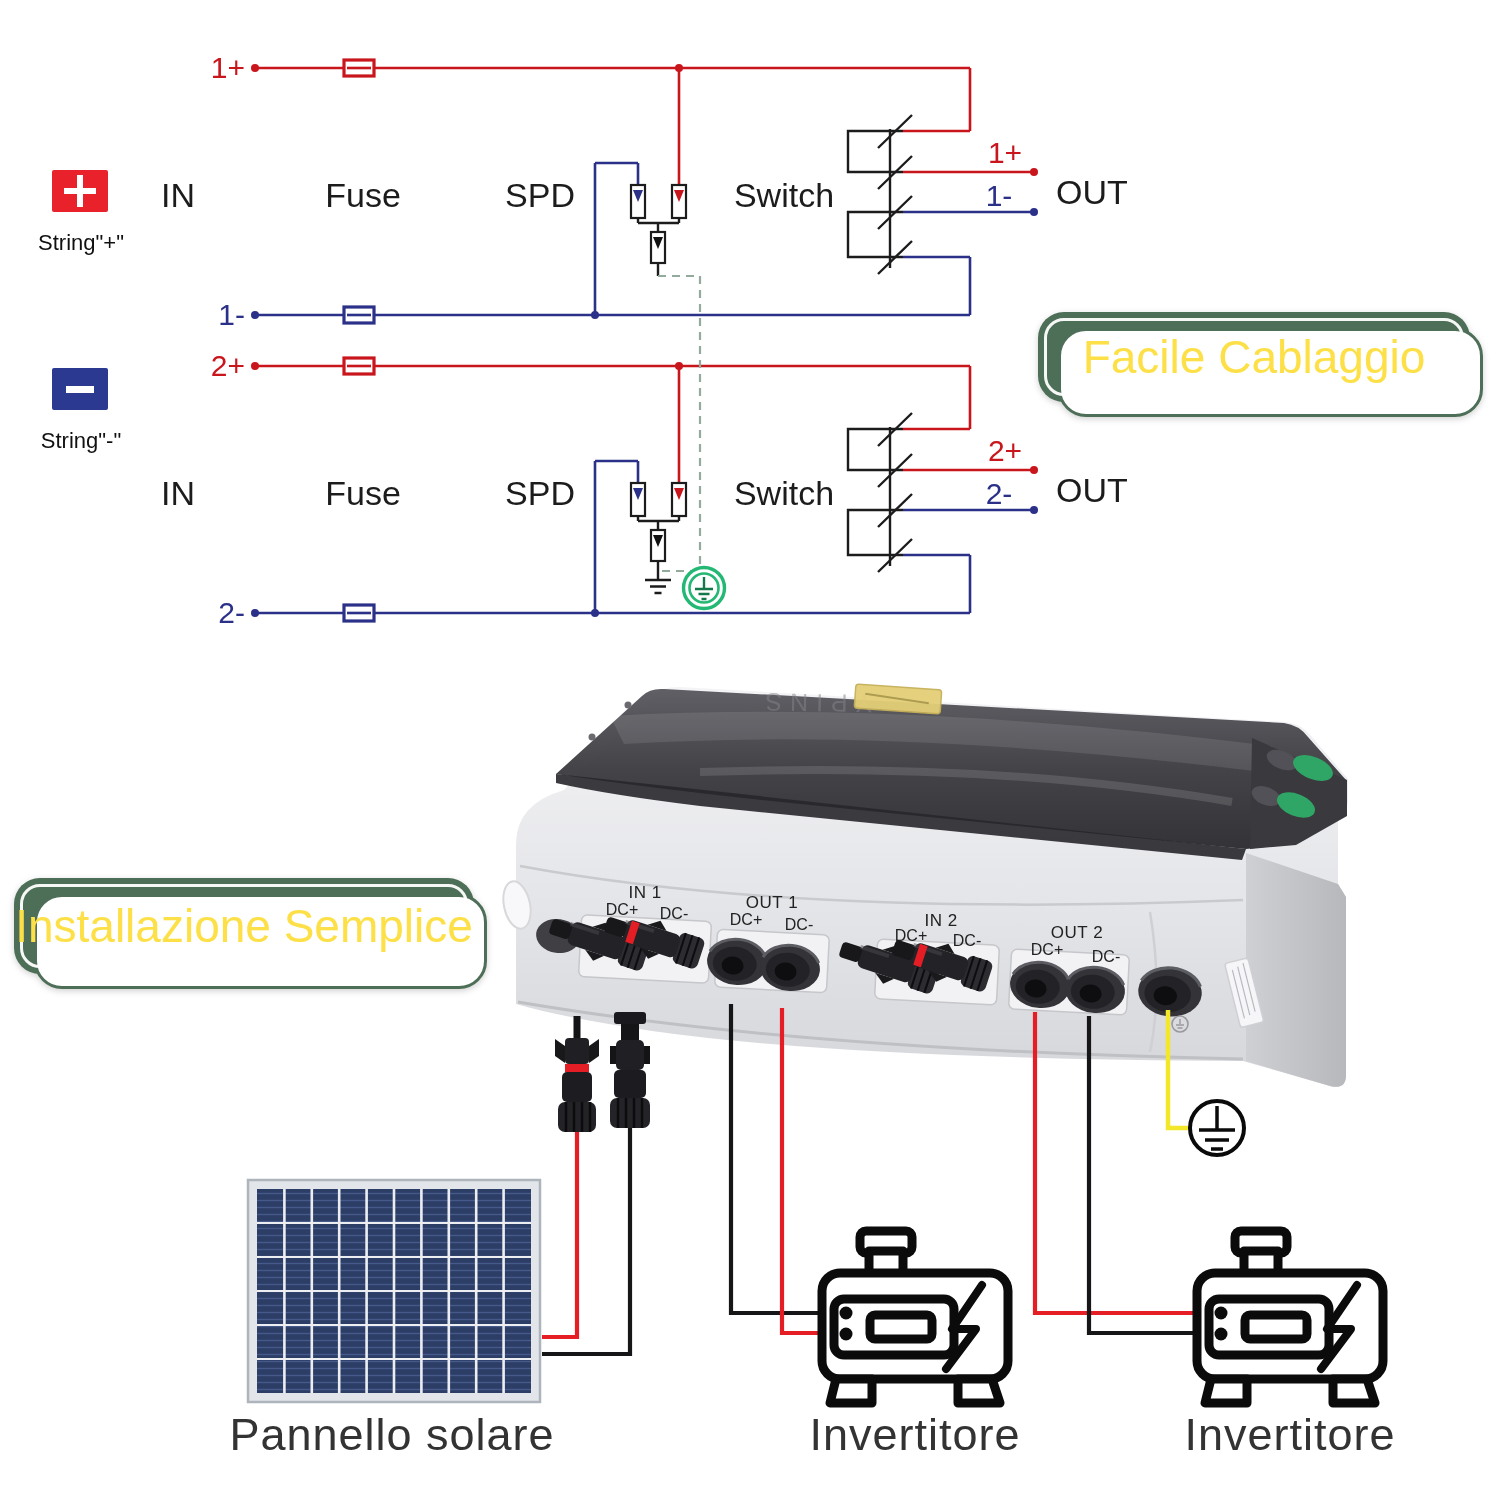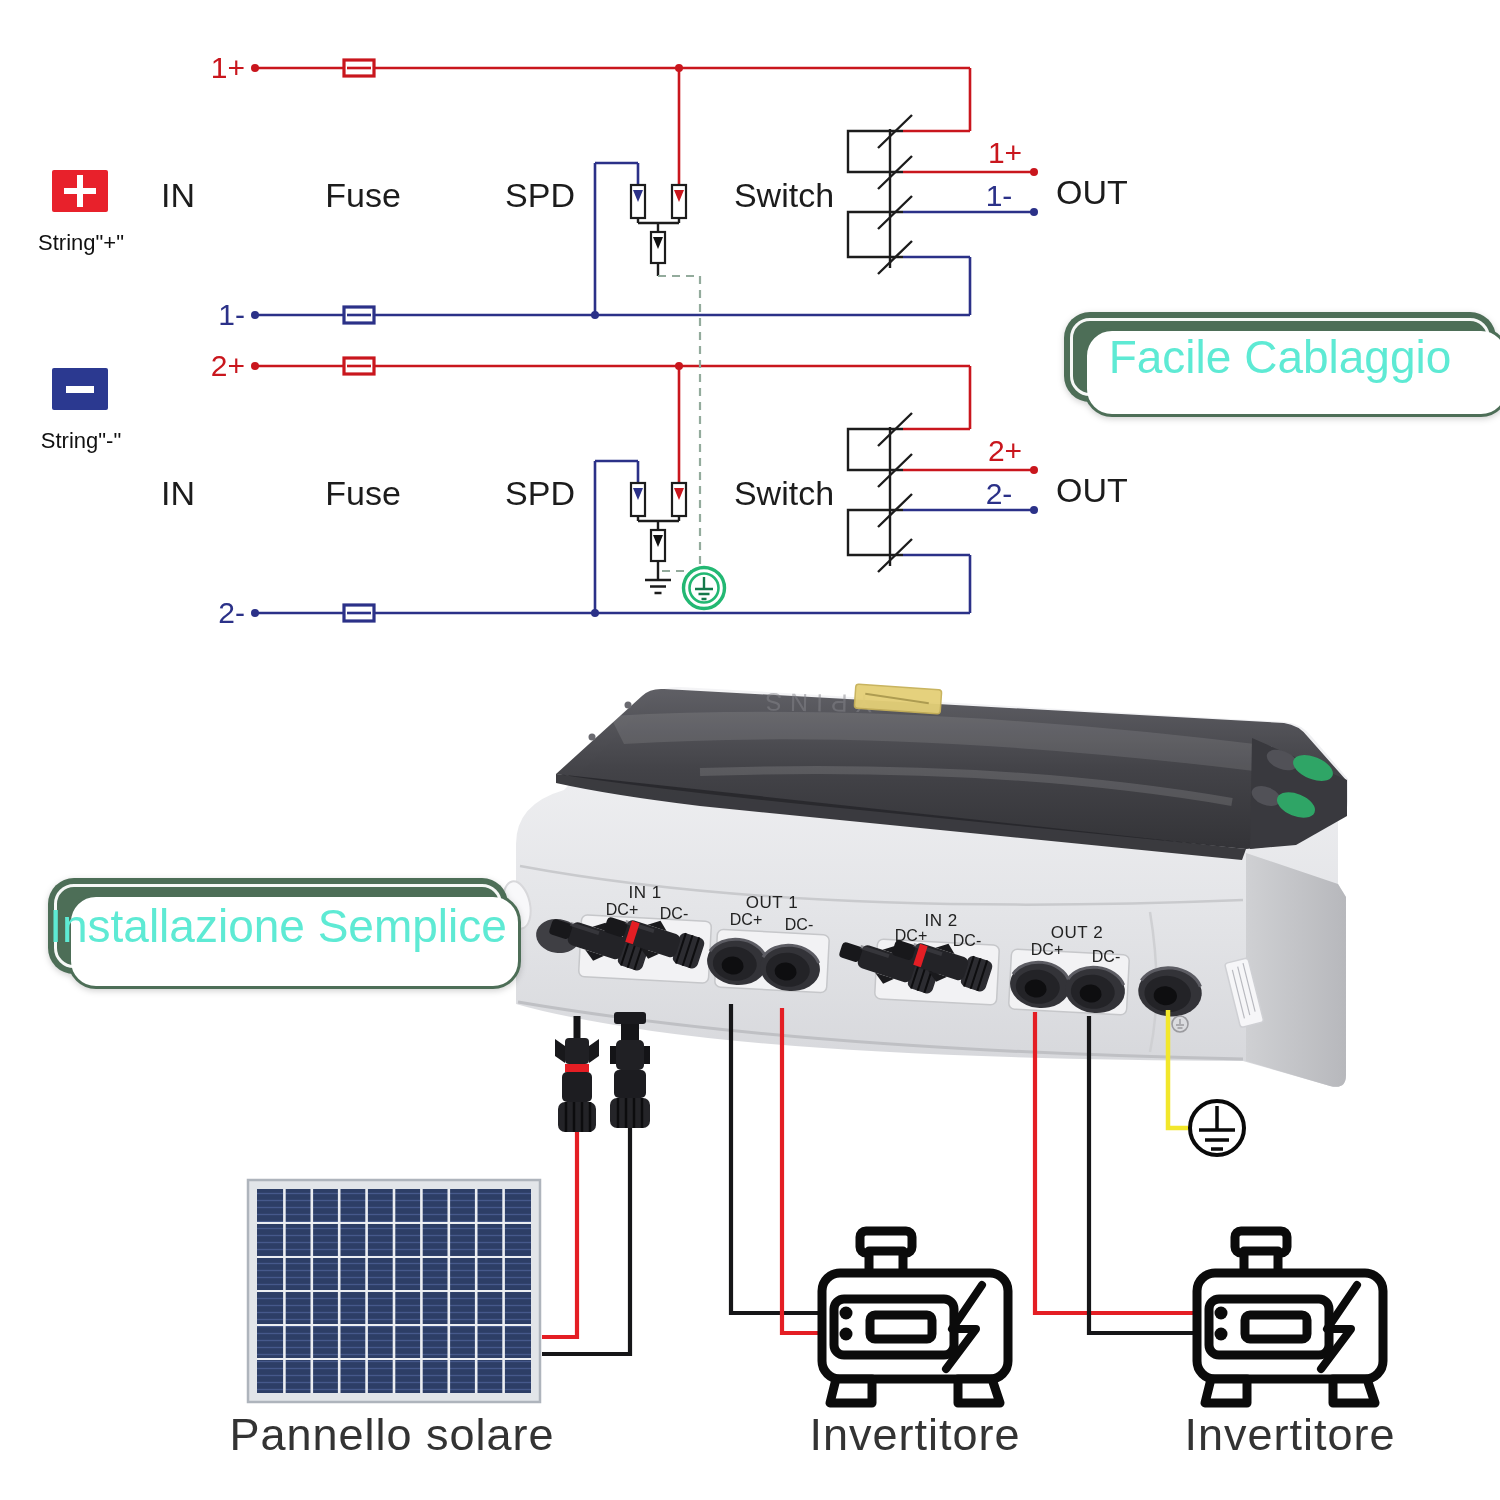--- a/index.html
+++ b/index.html
@@ -27,22 +27,22 @@
   
   .port-t {font-size:17px;fill:#222;text-anchor:middle;letter-spacing:.5px;}
   .dc-t   {font-size:16px;fill:#222;text-anchor:middle;}
   .cap-t  {font-size:45px;fill:#333;text-anchor:middle;letter-spacing:1px;}
   .pw     {fill:none;stroke-width:4.2;}
   .inv    {stroke:#0b0b0b;stroke-width:9;fill:#fff;stroke-linejoin:round;stroke-linecap:round;}
   .inv-thin{stroke:#0b0b0b;stroke-width:8;fill:none;stroke-linejoin:round;stroke-linecap:round;}
 
   
   .badge{position:absolute;background:var(--badge-green,#4d6e57);border-radius:26px;
-         display:flex;align-items:center;justify-content:center;color:#5eead4;
-         font-size:46px;z-index:5;filter:drop-shadow(0 2px 3px rgba(0,0,0,.18));margin-left:26px;}
+         display:flex;align-items:center;justify-content:center;color:#fde047;
+         font-size:46px;z-index:5;filter:drop-shadow(0 2px 3px rgba(0,0,0,.18));}
   .badge::before{content:"";position:absolute;inset:6px;border:3px solid rgba(255,255,255,.95);
          border-radius:20px;pointer-events:none;}
   .badge::after{content:"";position:absolute;top:16px;left:20px;right:-13px;bottom:-15px;
          border:3px solid var(--badge-green,#4d6e57);border-radius:28px;background:#fff;z-index:-1;}
   .badge span{position:relative;z-index:2;white-space:nowrap;}
 </style>
 </head>
 <body>
 
 <div id="canvas">
@@ -368,17 +368,17 @@
     <g>
       <use href="#inv" transform="translate(1197,1273)"></use>
     </g>
     <text class="cap-t" x="1290" y="1450">Invertitore</text>
   </g>
 </svg>
 
 <div class="badge" style="left:1038px;top:312px;width:432px;height:90px">
   <span>Facile Cablaggio</span>
 </div>
-<div class="badge" style="left:22px;top:878px;width:460px;height:96px">
+<div class="badge" style="left:14px;top:878px;width:460px;height:96px">
   <span>Installazione Semplice</span>
 </div>
 
 </div>
 
 </body></html>

